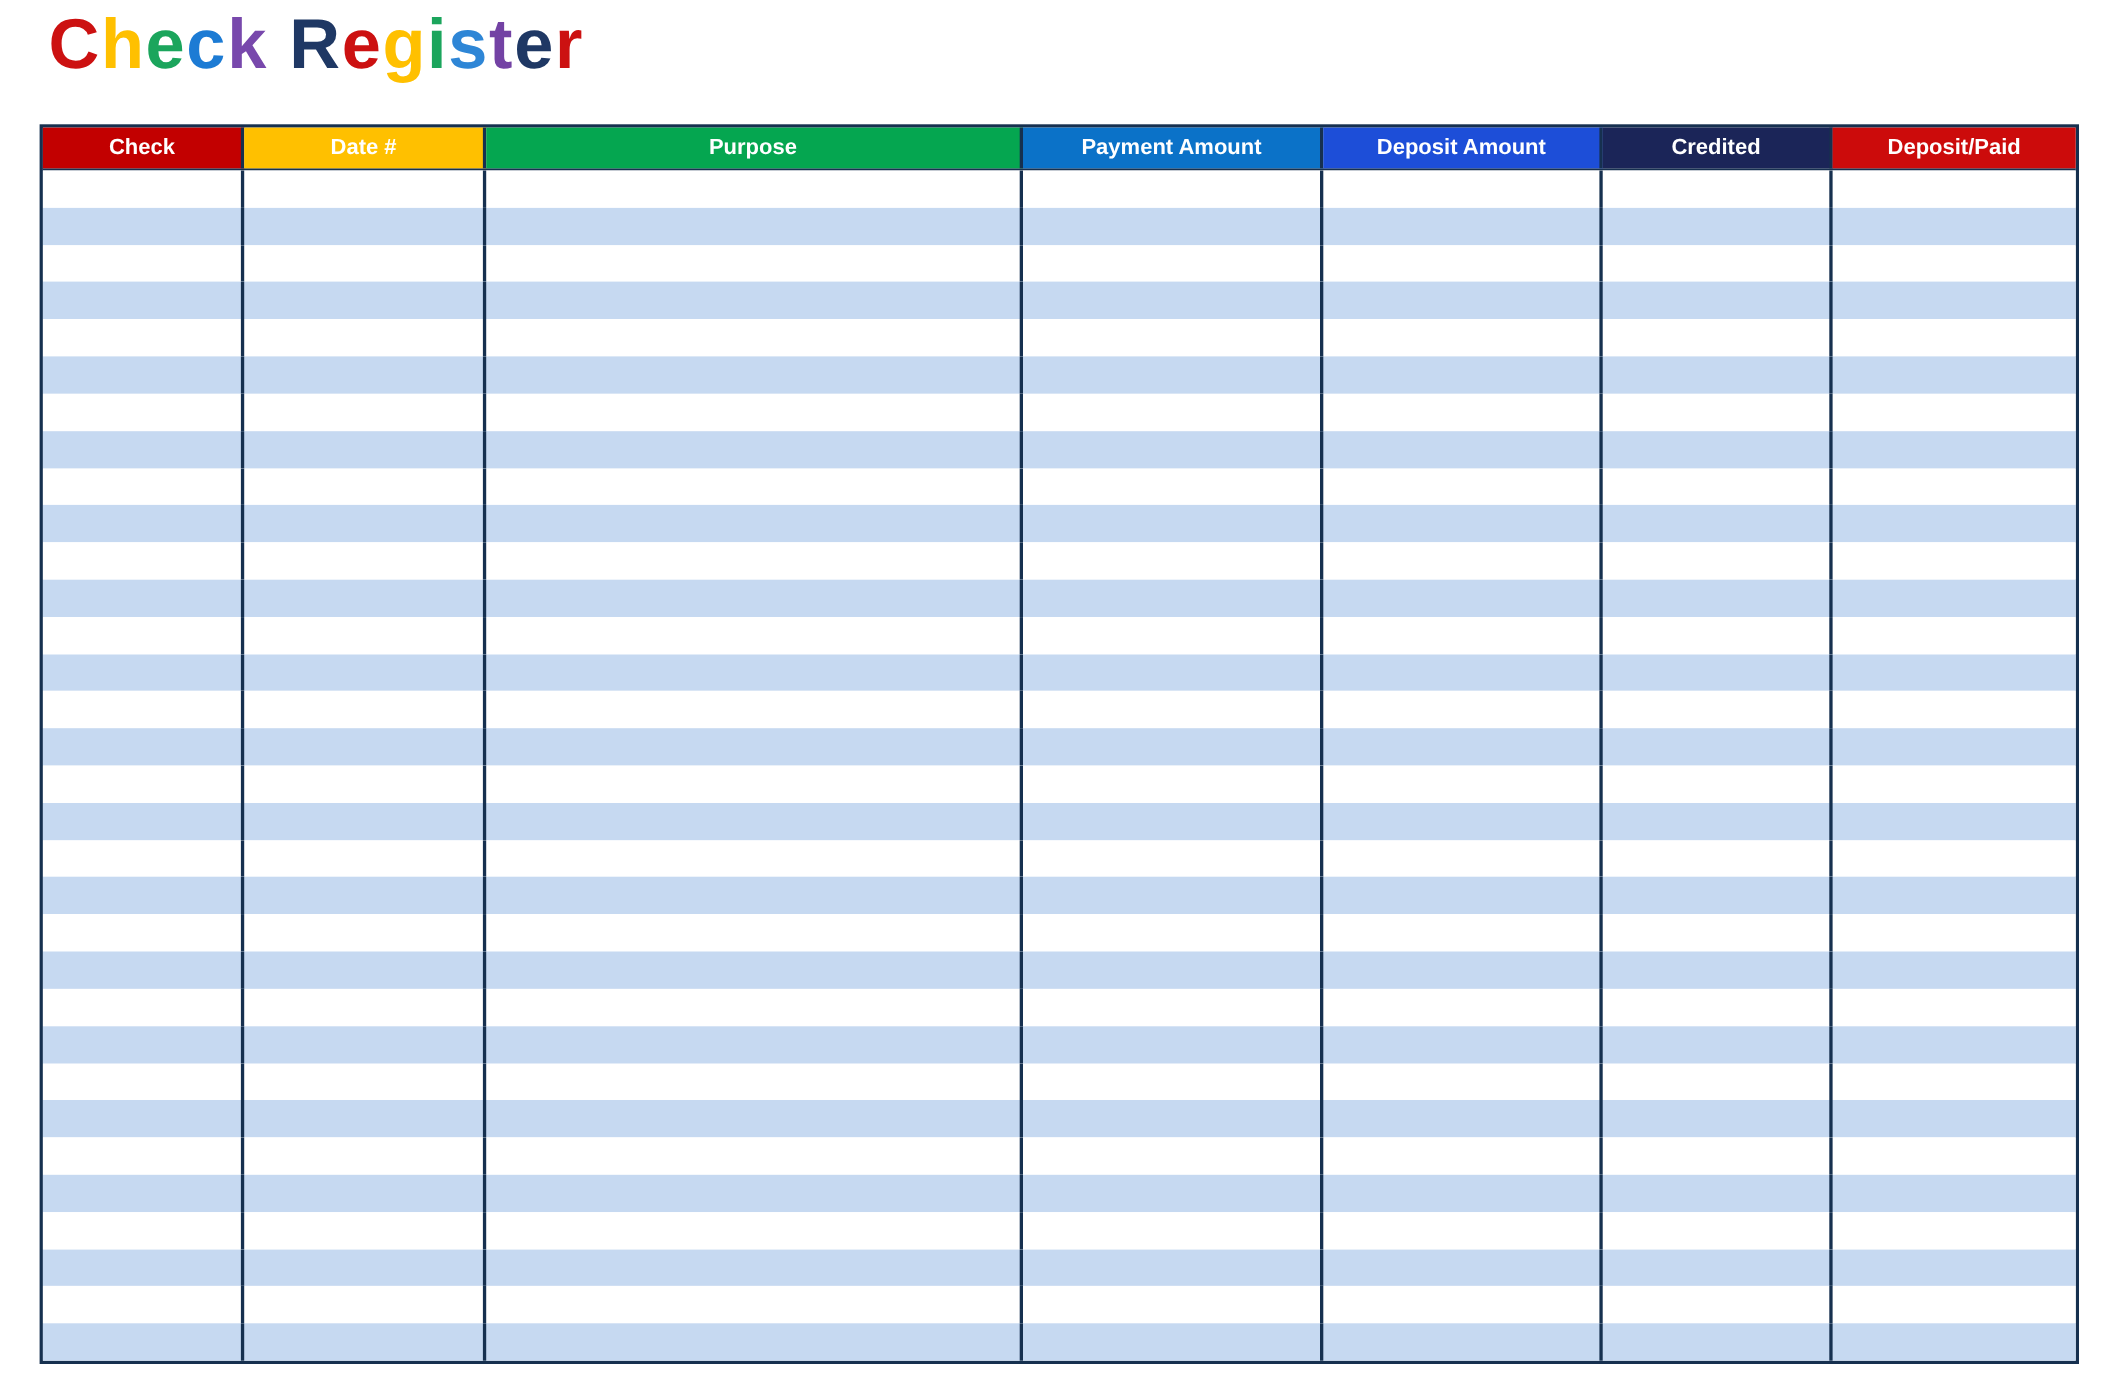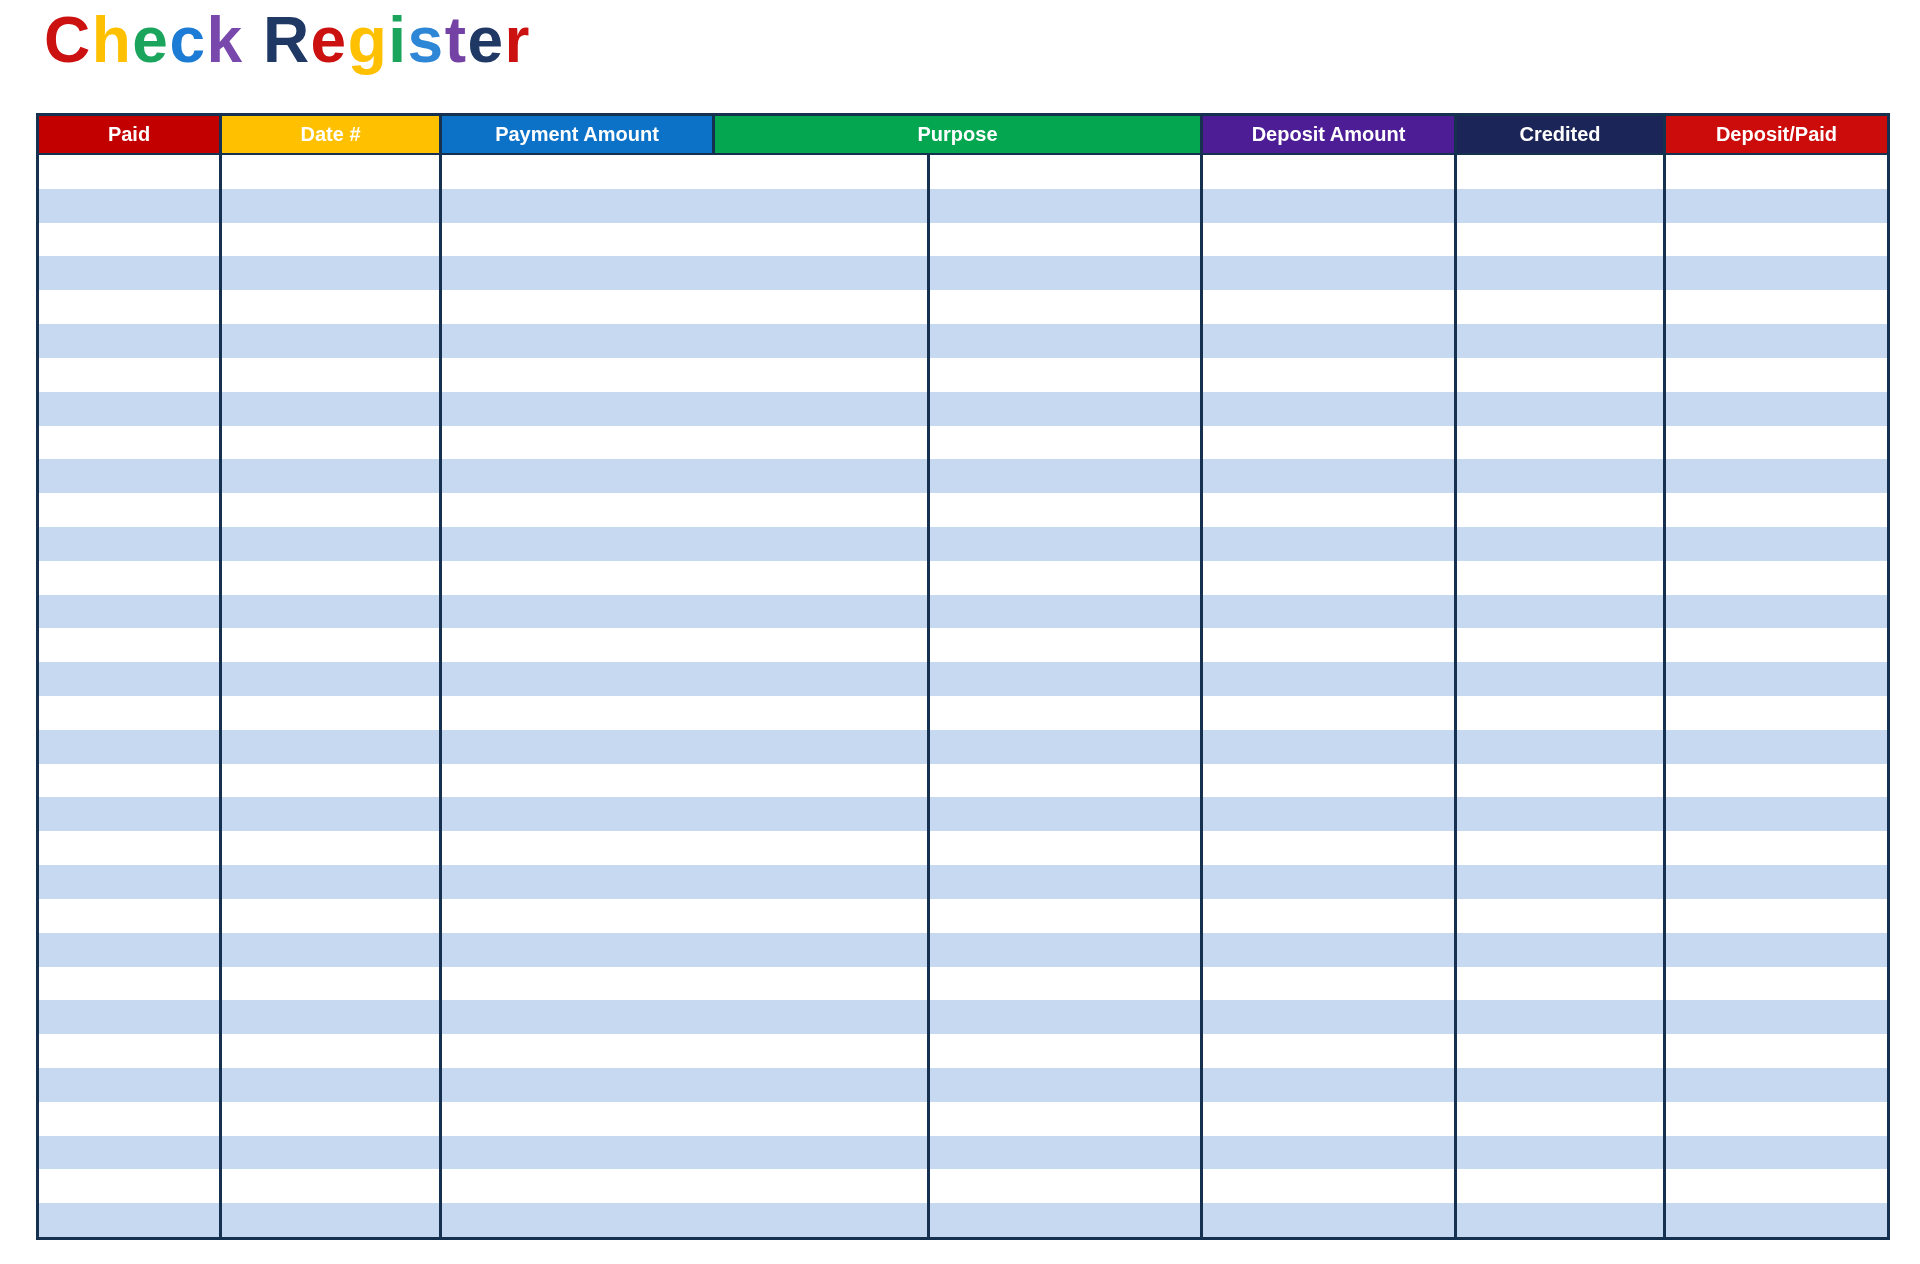--- a/index.html
+++ b/index.html
@@ -62,25 +62,25 @@
   .tcell:last-child{border-right:none;}
 </style>
 </head>
 <body>
 
 <div>
   <h1 class="title"><span style="color: rgb(204, 17, 17);">C</span><span style="color: rgb(255, 192, 0);">h</span><span style="color: rgb(27, 165, 92);">e</span><span style="color: rgb(28, 123, 212);">c</span><span style="color: rgb(120, 72, 172);">k</span><span style="color: rgb(0, 0, 0);"> </span><span style="color: rgb(31, 56, 100);">R</span><span style="color: rgb(204, 17, 17);">e</span><span style="color: rgb(255, 192, 0);">g</span><span style="color: rgb(27, 165, 92);">i</span><span style="color: rgb(46, 134, 214);">s</span><span style="color: rgb(115, 66, 164);">t</span><span style="color: rgb(31, 56, 100);">e</span><span style="color: rgb(204, 17, 17);">r</span></h1>
 
   <div class="register-table">
     <div class="thead">
-        <div class="hcell" style="width: 183px; background: rgb(194, 0, 0); color: rgb(255, 255, 255);">Paid</div>
+        <div class="hcell" style="width: 183px; background: rgb(194, 0, 0); color: rgb(255, 255, 255);">Check</div>
         <div class="hcell" style="width: 220px; background: rgb(255, 192, 0); color: rgb(255, 255, 255);">Date #</div>
+        <div class="hcell" style="width: 488px; background: rgb(5, 166, 80); color: rgb(255, 255, 255);">Purpose</div>
         <div class="hcell" style="width: 273px; background: rgb(11, 114, 200); color: rgb(255, 255, 255);">Payment Amount</div>
-        <div class="hcell" style="width: 488px; background: rgb(5, 166, 80); color: rgb(255, 255, 255);">Purpose</div>
-        <div class="hcell" style="width: 254px; background: #4c1d95; color: rgb(255, 255, 255);">Deposit Amount</div>
+        <div class="hcell" style="width: 254px; background: #1d4ed8; color: rgb(255, 255, 255);">Deposit Amount</div>
         <div class="hcell" style="width: 209px; background: rgb(27, 37, 88); color: rgb(255, 255, 255);">Credited</div>
         <div class="hcell" style="width: 221px; background: rgb(204, 11, 11); color: rgb(255, 255, 255);">Deposit/Paid</div>
       </div>
     <div class="tbody">
         <div class="trow" style="background: rgb(255, 255, 255);">
           <div class="tcell" style="width: 183px;"></div>
           <div class="tcell" style="width: 220px;"></div>
           <div class="tcell" style="width: 488px;"></div>
           <div class="tcell" style="width: 273px;"></div>
           <div class="tcell" style="width: 254px;"></div>

